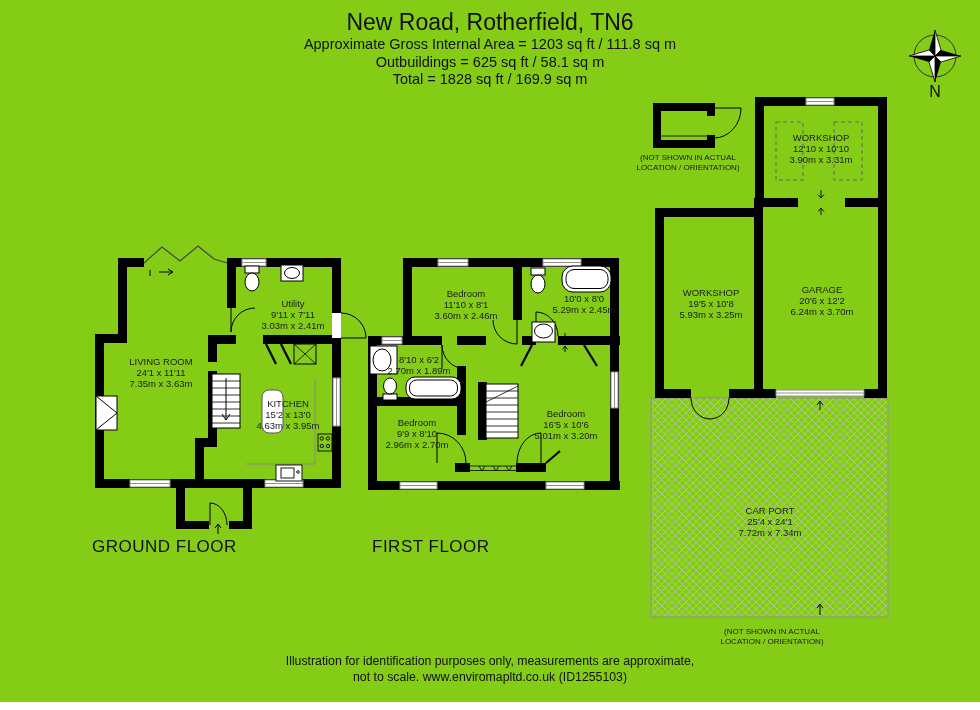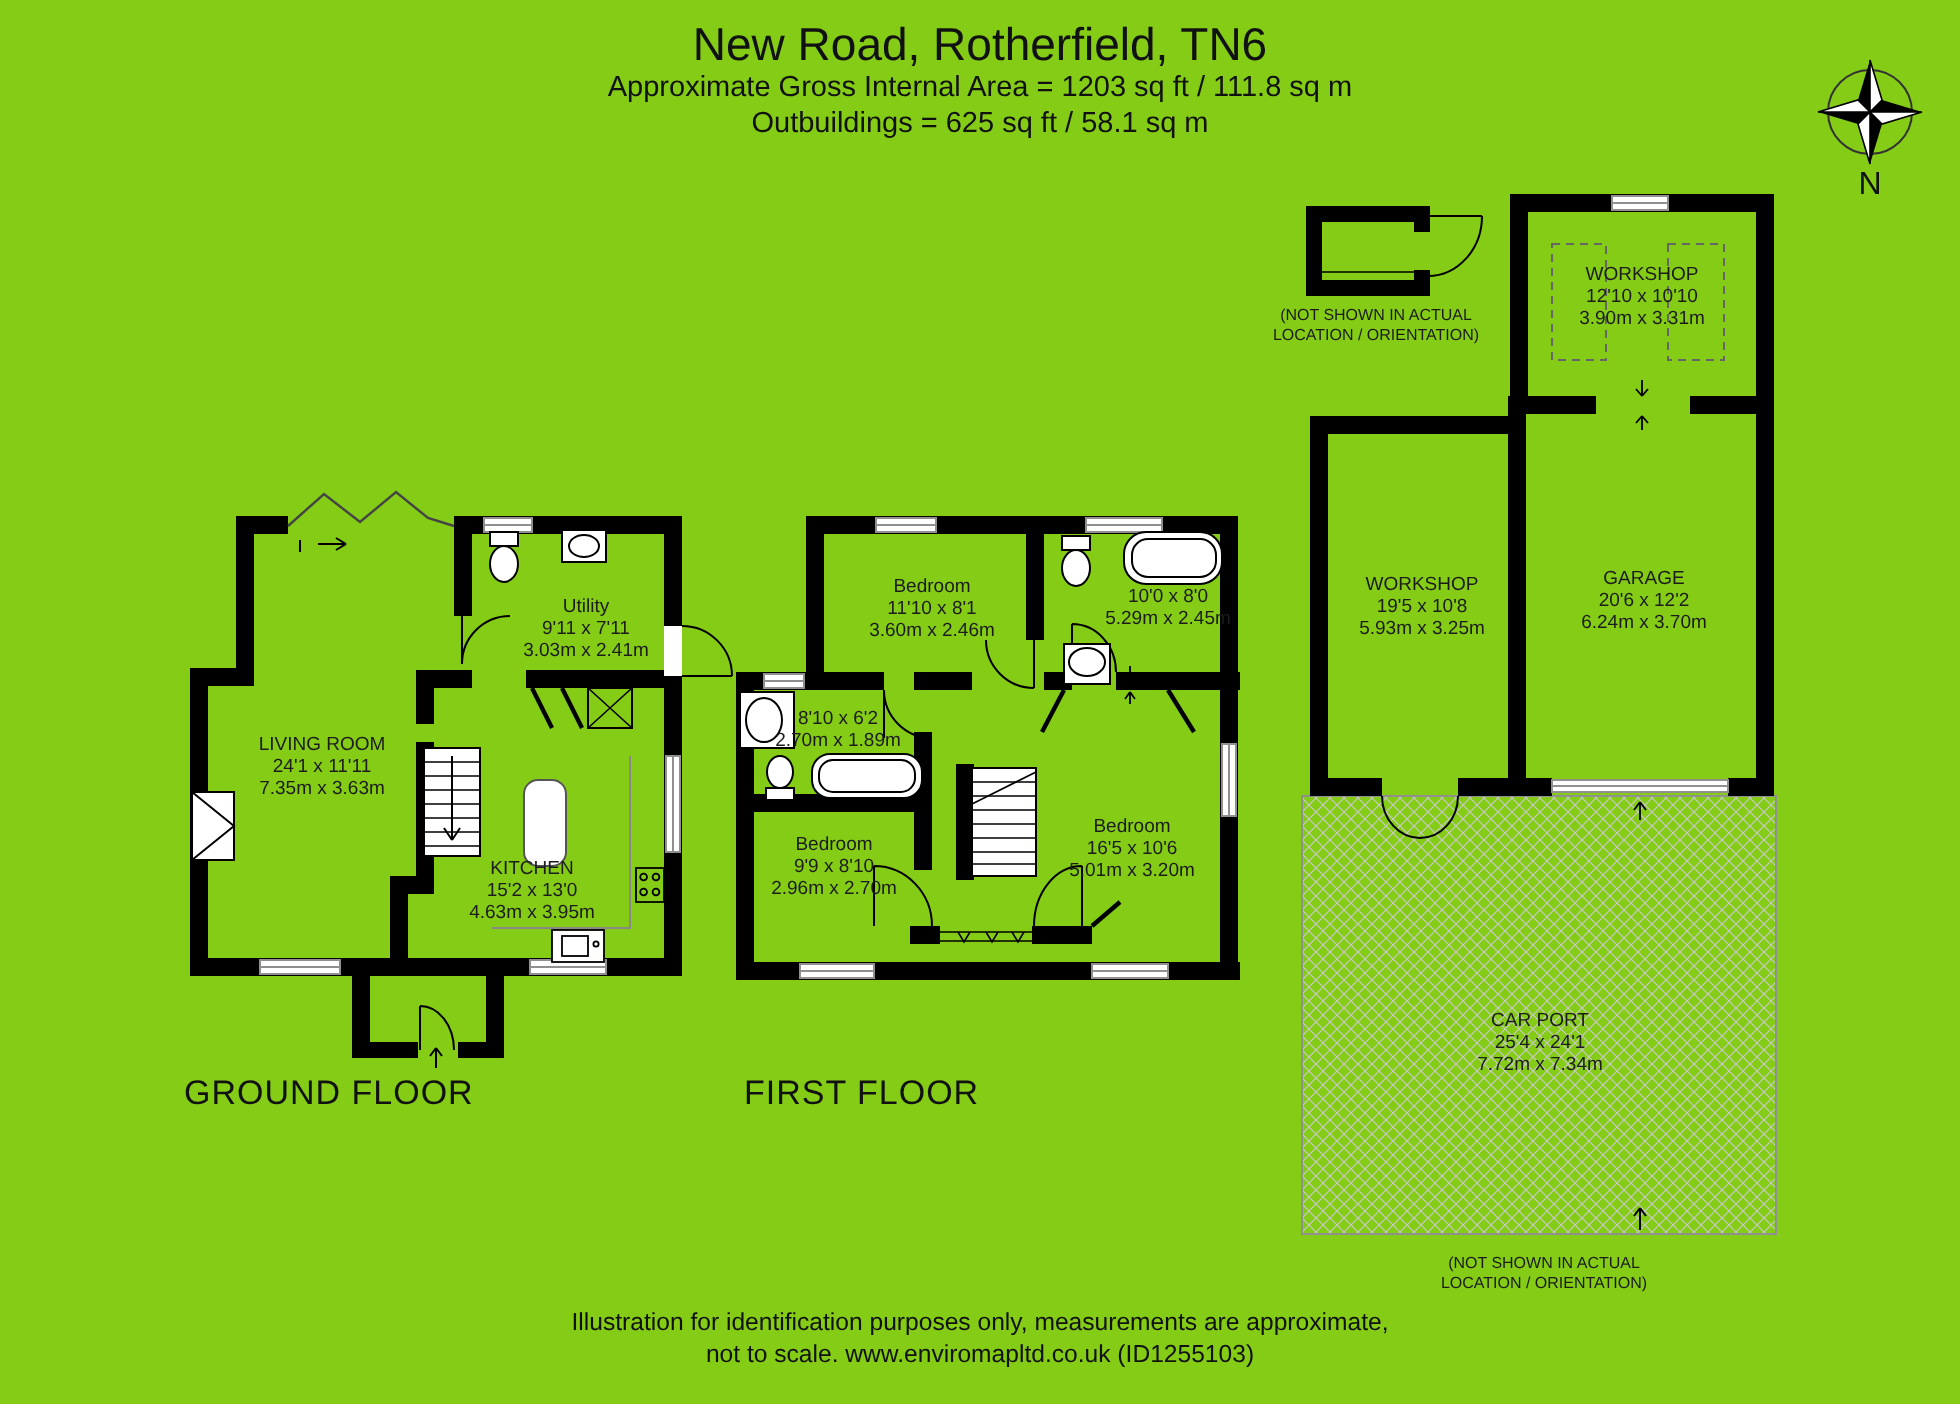--- a/index.html
+++ b/index.html
@@ -21,20 +21,21 @@
 </style>
 </head>
 <body>
 
 <div id="plan">
 
   <div class="hdr">
     <div class="title">New Road, Rotherfield, TN6</div>
     <div class="sub">Approximate Gross Internal Area = 1203 sq ft / 111.8 sq m</div>
     <div class="sub">Outbuildings = 625 sq ft / 58.1 sq m</div>
+    <div class="sub">Total = 1828 sq ft / 169.9 sq m</div>
   </div>
 
   <svg style="left:903px;top:20px;" width="64" height="82" viewBox="0 0 64 82">
     <circle cx="32" cy="36" r="21" fill="none" stroke="#333" stroke-width="1"></circle>
     <polygon points="32,10 32,36 26,30" fill="#000"></polygon>
     <polygon points="32,10 32,36 38,30" fill="#fff" stroke="#000" stroke-width="0.8"></polygon>
     <polygon points="58,36 32,36 38,30" fill="#000"></polygon>
     <polygon points="58,36 32,36 38,42" fill="#fff" stroke="#000" stroke-width="0.8"></polygon>
     <polygon points="32,62 32,36 38,42" fill="#000"></polygon>
     <polygon points="32,62 32,36 26,42" fill="#fff" stroke="#000" stroke-width="0.8"></polygon>
@@ -263,31 +264,31 @@
 
     <path d="M691,398 A19,21 0 0 0 710,419 M729,398 A19,21 0 0 1 710,419" fill="none" stroke="#000" stroke-width="1"></path>
 
     <g stroke="#909090" stroke-width="1">
       <rect x="776" y="390" width="88" height="6" fill="#fff"></rect>
       <line x1="776" y1="393" x2="864" y2="393"></line>
     </g>
     <path d="M820,410 L820,401 M820,401 L817,405 M820,401 L823,405" fill="none" stroke="#000" stroke-width="0.9"></path>
   </svg>
 
-  <div class="lbl" style="left:161px;top:368px;">
+  <div class="lbl" style="left:161px;top:357px;">
     <span>LIVING ROOM</span>
       <span>24'1 x 11'11</span>
       <span>7.35m x 3.63m</span>
   </div>
   <div class="lbl" style="left:293px;top:299px;">
     <span>Utility</span>
       <span>9'11 x 7'11</span>
       <span>3.03m x 2.41m</span>
   </div>
-  <div class="lbl" style="left:266px;top:399px;margin-top:31px;">
+  <div class="lbl" style="left:288px;top:399px;">
     <span>KITCHEN</span>
       <span>15'2 x 13'0</span>
       <span>4.63m x 3.95m</span>
   </div>
   <div class="lbl" style="left:466px;top:289px;">
     <span>Bedroom</span>
       <span>11'10 x 8'1</span>
       <span>3.60m x 2.46m</span>
   </div>
   <div class="lbl" style="left:570px;top:294px;margin-left:14px;">

